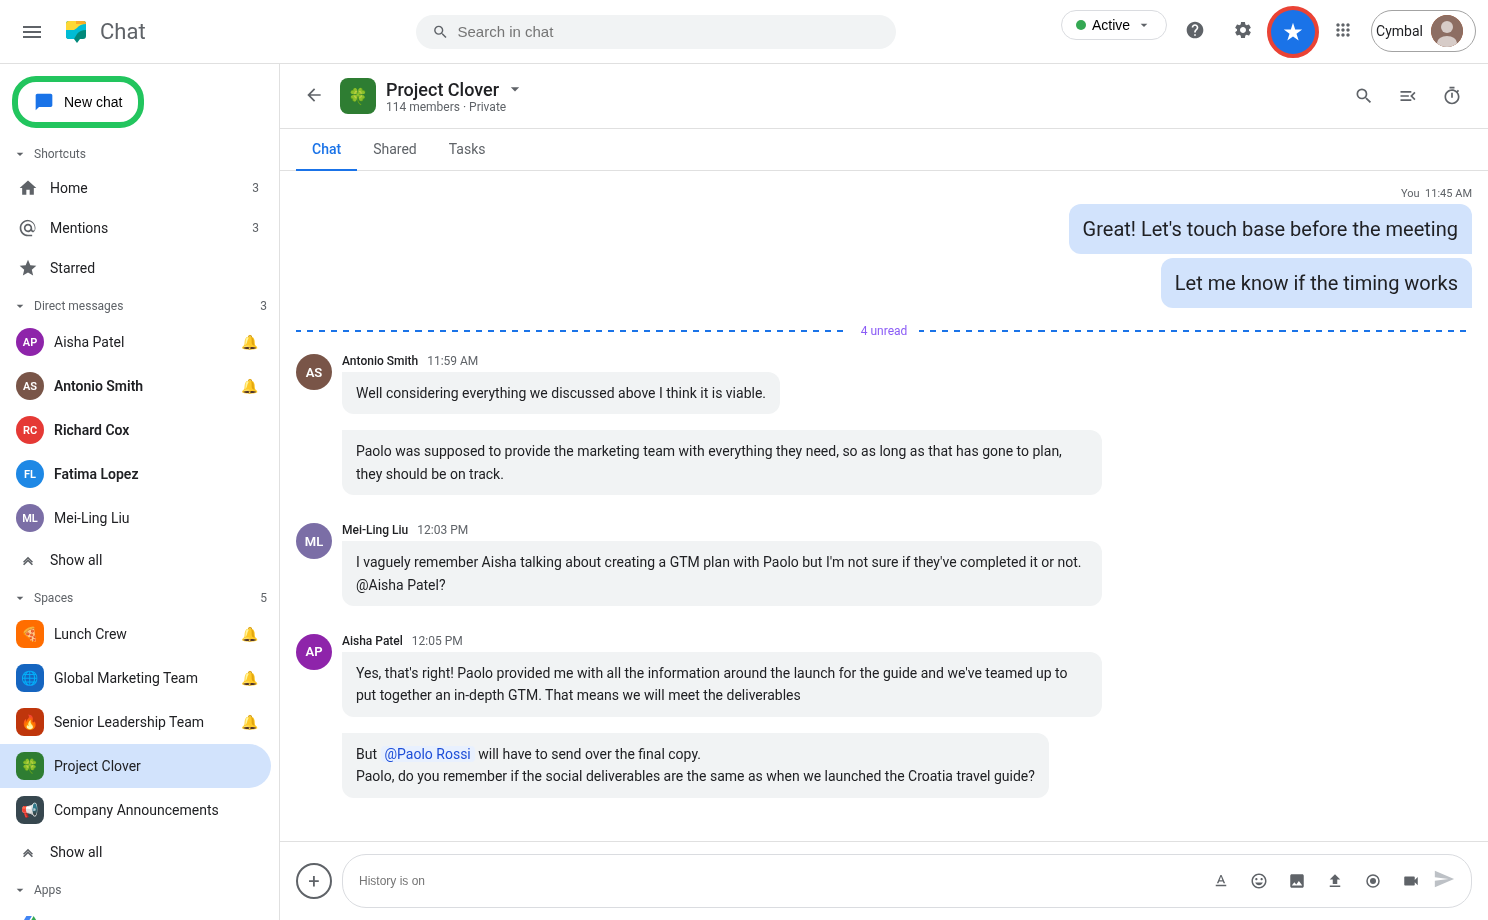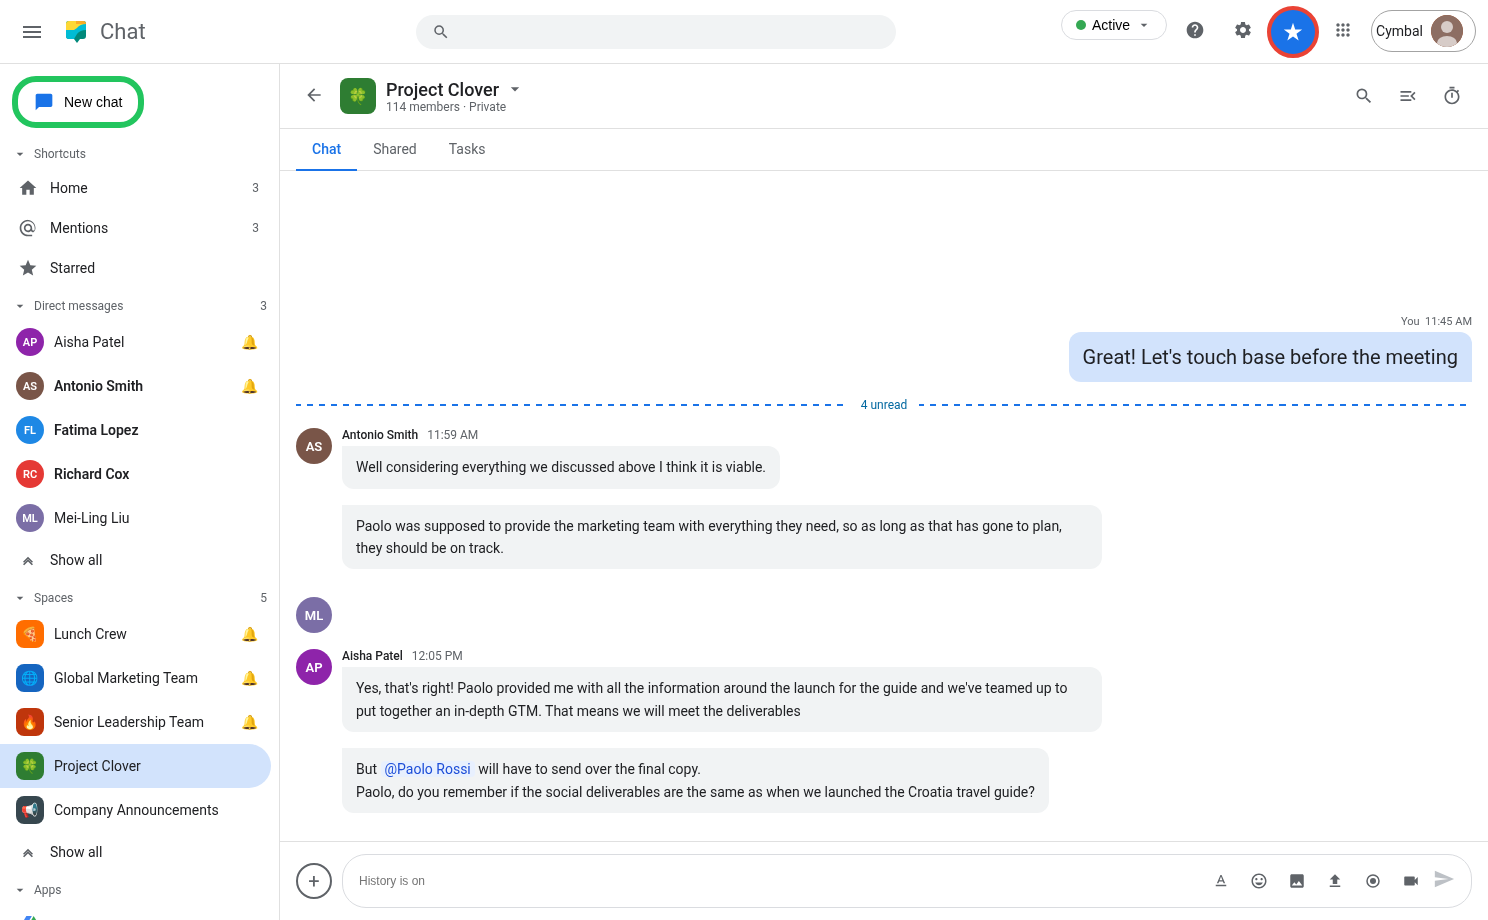--- a/index.html
+++ b/index.html
@@ -88,27 +88,27 @@
 
     
     .chat-tabs { display: flex; border-bottom: 1px solid #e0e0e0; padding: 0 16px; flex-shrink: 0; }
     .tab-item {
       padding: 12px 16px; cursor: pointer; font-size: 14px; color: #5f6368;
       border-bottom: 2px solid transparent; margin-bottom: -1px;
     }
     .tab-item.active { color: #1a73e8; border-bottom-color: #1a73e8; font-weight: 500; }
 
     
-    .messages-container { flex: 1; overflow-y: auto; padding: 16px; display: flex; flex-direction: column; gap: 16px; justify-content: flex-end; }
+    .messages-container { flex: 1; overflow-y: auto; padding: 16px; display: flex; flex-direction: column; gap: 16px; }
 
     .message-self { display: flex; flex-direction: column; align-items: flex-end; }
     .message-self-meta { font-size: 11px; color: #5f6368; margin-bottom: 4px; }
     .bubble-self { background: #d2e3fc; border-radius: 12px 12px 0 12px; padding: 10px 14px; max-width: 480px; font-size: 20px; line-height: 1.5; }
 
-    .unread-divider { display: flex; align-items: center; gap: 12px; color: #0369a1; font-size: 12px; }
+    .unread-divider { display: flex; align-items: center; gap: 12px; color: #8b5cf6; font-size: 12px; }
     .divider-line { flex: 1; border: none; border-top: 2px solid; border-image: repeating-linear-gradient(to right, #1a73e8 0, #1a73e8 6px, transparent 6px, transparent 12px) 1; }
 
     .message-other { display: flex; align-items: flex-start; gap: 10px; }
     .msg-avatar { width: 36px; height: 36px; border-radius: 50%; flex-shrink: 0; display: flex; align-items: center; justify-content: center; color: white; font-size: 13px; font-weight: 600; }
     .msg-content { flex: 1; max-width: 760px; }
     .msg-meta { font-size: 12px; color: #5f6368; margin-bottom: 4px; }
     .msg-meta .msg-name { font-weight: 500; color: #202124; margin-right: 6px; }
     .bubble { background: #f1f3f4; border-radius: 0 12px 12px 12px; padding: 10px 14px; font-size: 14px; line-height: 1.6; margin-bottom: 12px; display: inline-block; max-width: 100%; }
     .mention { background: #e8f0fe; color: #1d4ed8; border-radius: 4px; padding: 0 4px; }
 
@@ -146,20 +146,21 @@
       <path d="M16 5 L23 5 Q26 5 26 8 L26 8 L16 8 Z" fill="#f57f17" opacity="0.5"></path>
     </svg>
     <span class="app-title">Chat</span>
   </div>
 
   <div class="header-search">
     <div class="search-bar">
       <svg width="18" height="18" viewBox="0 0 24 24" fill="#5f6368">
         <path d="M15.5 14h-.79l-.28-.27A6.471 6.471 0 0 0 16 9.5 6.5 6.5 0 1 0 9.5 16c1.61 0 3.09-.59 4.23-1.57l.27.28v.79l5 4.99L20.49 19l-4.99-5zm-6 0C7.01 14 5 11.99 5 9.5S7.01 5 9.5 5 14 7.01 14 9.5 11.99 14 9.5 14z"></path>
       </svg>
+      <input type="text" placeholder="Search in chat" style="">
     </div>
   </div>
 
   <div class="header-right">
     <button class="active-btn">
       <div class="active-dot"></div>
       <span>Active</span>
       <svg width="16" height="16" viewBox="0 0 24 24" fill="#5f6368">
         <path d="M7 10l5 5 5-5z"></path>
       </svg>
@@ -260,26 +261,26 @@
         <div class="avatar-circle" style="background:#8e24aa;">AP</div>
         <span class="item-label">Aisha Patel</span>
         <span class="item-bell">🔔</span>
       </div>
       <div class="sidebar-item bold">
         <div class="avatar-circle" style="background:#795548;">AS</div>
         <span class="item-label">Antonio Smith</span>
         <span class="item-bell">🔔</span>
       </div>
       <div class="sidebar-item bold">
+        <div class="avatar-circle" style="background:#e53935;">RC</div>
+        <span class="item-label">Richard Cox</span>
+      </div>
+      <div class="sidebar-item bold">
         <div class="avatar-circle" style="background:#1e88e5;">FL</div>
         <span class="item-label">Fatima Lopez</span>
-      </div>
-      <div class="sidebar-item bold">
-        <div class="avatar-circle" style="background:#e53935;">RC</div>
-        <span class="item-label">Richard Cox</span>
       </div>
       <div class="sidebar-item">
         <div class="avatar-circle" style="background:#7b6ea6;">ML</div>
         <span class="item-label">Mei-Ling Liu</span>
       </div>
       <div class="sidebar-item">
         <div class="item-icon">
           <svg width="20" height="20" viewBox="0 0 24 24" fill="#5f6368">
               <path d="M7.41 15.41L12 10.83l4.59 4.58L18 14l-6-6-6 6 1.41 1.41z"></path>
               <path d="M7.41 18.41L12 13.83l4.59 4.58L18 17l-6-6-6 6 1.41 1.41z"></path>
@@ -398,20 +399,21 @@
       <div class="tab-item">Tasks</div>
     </div>
 
     <div class="messages-container">
 
       <div class="message-self">
         <div class="message-self-meta">
           <span>You</span>&nbsp;&nbsp;<span>11:45 AM</span>
         </div>
         <div class="bubble-self">Great! Let's touch base before the meeting</div>
+        <div class="bubble-self" style="margin-top:4px;">Let me know if the timing works</div>
       </div>
 
       <div class="unread-divider">
         <div class="divider-line" style="border-top: 2px dashed #1a73e8;"></div>
         <span>4 unread</span>
         <div class="divider-line" style="border-top: 2px dashed #1a73e8;"></div>
       </div>
 
       <div class="message-other">
         <div class="msg-avatar" style="background:#795548;">AS</div>
@@ -421,20 +423,27 @@
             <span>11:59 AM</span>
           </div>
           <div class="bubble">Well considering everything we discussed above I think it is viable.</div>
           <div style="height:4px;"></div>
           <div class="bubble">Paolo was supposed to provide the marketing team with everything they need, so as long as that has gone to plan, they should be on track.</div>
         </div>
       </div>
 
       <div class="message-other">
         <div class="msg-avatar" style="background:#7b6ea6;">ML</div>
+        <div class="msg-content">
+          <div class="msg-meta">
+            <span class="msg-name">Mei-Ling Liu</span>
+            <span>12:03 PM</span>
+          </div>
+          <div class="bubble">I vaguely remember Aisha talking about creating a GTM plan with Paolo but I'm not sure if they've completed it or not.  @Aisha Patel?</div>
+        </div>
       </div>
 
       <div class="message-other">
         <div class="msg-avatar" style="background:#8e24aa;">AP</div>
         <div class="msg-content">
           <div class="msg-meta">
             <span class="msg-name">Aisha Patel</span>
             <span>12:05 PM</span>
           </div>
           <div class="bubble">Yes, that's right! Paolo provided me with all the information around the launch for the guide and we've teamed up to put together an in-depth GTM. That means we will meet the deliverables</div>

